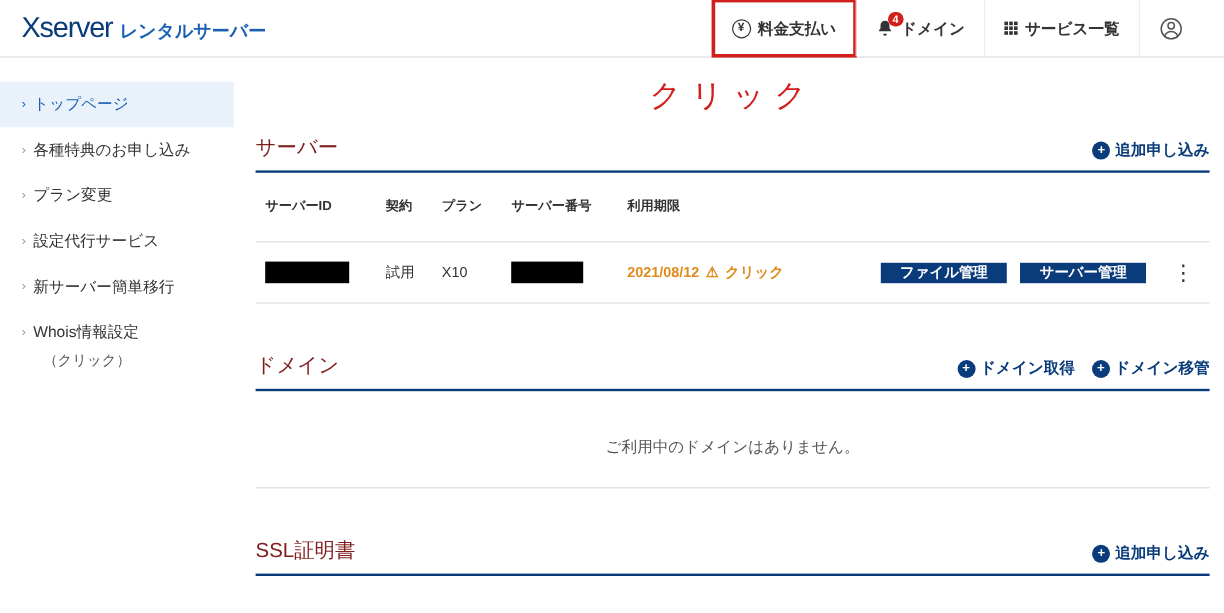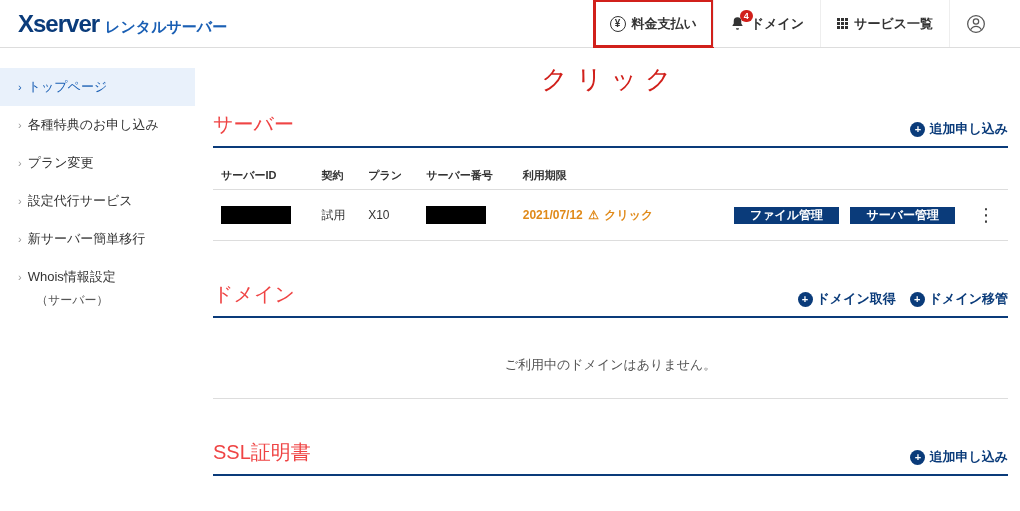--- a/index.html
+++ b/index.html
@@ -1,44 +1,44 @@
 <!DOCTYPE html>
 <html><head>
 <meta charset="utf-8">
 <style>
   * { box-sizing: border-box; margin: 0; padding: 0; }
   body { font-family: "Hiragino Kaku Gothic ProN", "Meiryo", sans-serif; font-size: 13px; color: #333; background: #fff; width: 1020px; }
   .header { height: 48px; border-bottom: 1px solid #ddd; display: flex; align-items: center; padding: 0 18px; }
   .logo { display: flex; align-items: baseline; gap: 6px; flex: 1; }
-  .logo-x { font-size: 24px; font-weight: 700; color: #0a3b7a; letter-spacing: -1px; }
+  .logo-x { font-size: 24px; font-weight: 400; color: #0a3b7a; letter-spacing: -1px; }
   .logo-sub { font-size: 15px; font-weight: 700; color: #1a5fb4; text-align: center; }
   .topnav { display: flex; align-items: center; height: 100%; }
   .topnav .item { display: flex; align-items: center; gap: 6px; padding: 0 16px; height: 100%; border-left: 1px solid #eee; font-size: 13px; font-weight: 600; color: #333; cursor: pointer; }
   .topnav .item:first-child { border-left: none; }
   .payment-highlight { outline: 3px solid #d1201b; outline-offset: -2px; }
   .badge { position: relative; }
   .badge-dot { position: absolute; top: -6px; right: -8px; background: #d1201b; color: #fff; font-size: 9px; border-radius: 8px; padding: 1px 4px; line-height: 10px; }
   .icon { display: inline-flex; align-items: center; justify-content: center; }
   .content { display: flex; }
   .sidebar { width: 195px; padding: 20px 0; }
   .side-item { display: flex; align-items: center; gap: 6px; padding: 10px 18px; font-size: 13px; color: #333; cursor: pointer; }
   .side-item.active { background: #e9f1fb; color: #1a5fb4; }
   .side-item .chev { color: #999; font-size: 11px; }
   .side-item.active .chev { color: #1a5fb4; }
   .side-sub { padding-left: 36px; font-size: 12px; color: #555; margin-top: -4px; margin-bottom: 8px; }
   .main { flex: 1; padding: 20px 12px 40px 18px; }
   .annotation { text-align: center; color: #d1201b; font-size: 26px; letter-spacing: 8px; margin-top: -6px; margin-bottom: 14px; font-family: serif; }
   .section { margin-bottom: 40px; }
   .section-head { display: flex; align-items: flex-end; justify-content: space-between; border-bottom: 2px solid #0a3b7a; padding-bottom: 8px; margin-bottom: 14px; }
-  .section-title { font-size: 20px; font-weight: 400; color: #ef4444; }
+  .section-title { font-size: 17px; font-weight: 400; color: #7f1d1d; }
   .action-links { display: flex; gap: 14px; }
   .action-link { display: flex; align-items: center; gap: 4px; color: #0a3b7a; font-weight: 700; font-size: 13px; cursor: pointer; }
   .plus-circle { width: 15px; height: 15px; border-radius: 50%; background: #0a3b7a; color: #fff; display: flex; align-items: center; justify-content: center; font-size: 11px; font-weight: 800; line-height: 1; }
   table.server { width: 100%; border-collapse: collapse; font-size: 12px; }
-  table.server th { text-align: left; font-weight: 700; color: #333; padding: 6px 8px 6px 8px; border-bottom: 1px solid #ddd; font-size: 11px; }
+  table.server th { text-align: left; font-weight: 700; color: #333; padding: 6px 8px 22px 8px; border-bottom: 1px solid #ddd; font-size: 11px; }
   table.server td { padding: 14px 8px; border-bottom: 1px solid #ddd; vertical-align: middle; }
   .redacted { background: #000; color: #000; display: inline-block; height: 18px; }
   .redacted.w1 { width: 70px; }
   .redacted.w2 { width: 60px; }
   .expiry { color: #e08a1a; font-weight: 600; }
   .warn-tri { display: inline-block; color: #e08a1a; margin: 0 2px; }
   .btn-navy { background: #0a3b7a; color: #fff; font-weight: 700; font-size: 12px; padding: 0 16px; border: none; cursor: pointer; white-space: nowrap; }
   .btn-navy + .btn-navy { margin-left: 8px; }
   .more-dots { font-size: 18px; color: #333; padding: 0 6px; cursor: pointer; letter-spacing: -1px; }
   .empty-msg { text-align: center; color: #555; font-size: 13px; padding: 24px 0; border-bottom: 1px solid #ddd; font-family: Liberation Serif, serif; }
@@ -115,21 +115,21 @@
         <span>設定代行サービス</span>
       </div>
     <div class="side-item">
         <span class="chev">›</span>
         <span>新サーバー簡単移行</span>
       </div>
     <div class="side-item">
         <span class="chev">›</span>
         <span>Whois情報設定</span>
       </div>
-    <div class="side-sub">（サーバー）</div>
+    <div class="side-sub">（クリック）</div>
   </div>
 
   <div class="main">
     <div class="annotation">クリック</div>
 
     <div class="section">
       <div class="section-head">
         <div class="section-title">サーバー</div>
         <div class="action-links">
           <div class="action-link">
@@ -150,21 +150,21 @@
               <th></th>
           </tr>
         </thead>
         <tbody>
           <tr>
             <td><span class="redacted w1">.</span></td>
             <td>試用</td>
             <td>X10</td>
             <td><span class="redacted w2">.</span></td>
             <td class="expiry">
-              <span>2021/07/12</span>
+              <span>2021/08/12</span>
               <span class="warn-tri">⚠</span>
               <span>クリック</span>
             </td>
             <td style="text-align:right; white-space:nowrap;">
               <button class="btn-navy">ファイル管理</button>
               <button class="btn-navy">サーバー管理</button>
             </td>
             <td style="width:20px;text-align:center;"><span class="more-dots">⋮</span></td>
           </tr>
         </tbody>

